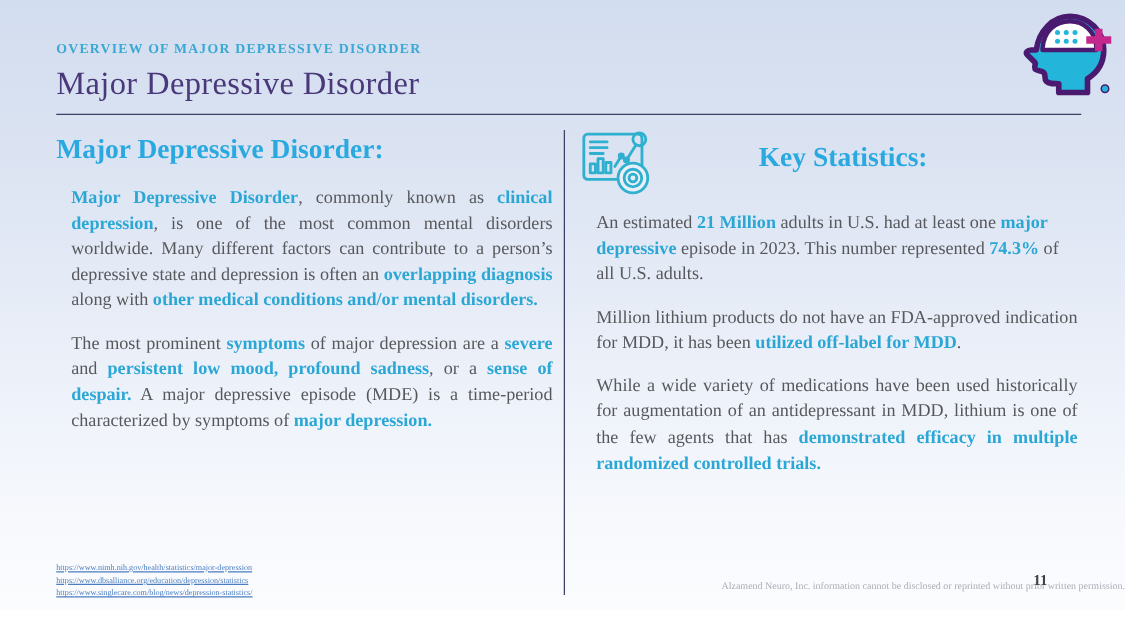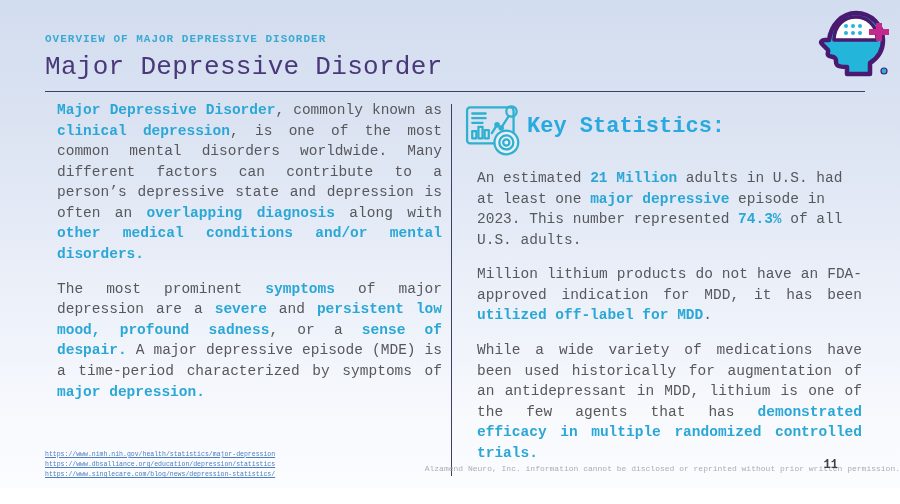--- a/index.html
+++ b/index.html
@@ -1,20 +1,20 @@
 <!DOCTYPE html>
 <html><head>
 <meta charset="utf-8">
 <style>
   html,body { margin:0; padding:0; }
   .slide {
     position:relative;
     width:900px; height:488px;
     background: linear-gradient(180deg, #d2ddef 0%, #dbe3f2 25%, #e9eef8 55%, #f7f9fd 85%, #fbfcfe 100%);
-    font-family:Liberation Mono, monospace;
+    font-family:Liberation Serif, serif;
     overflow:hidden;
   }
   
   .header { padding:33px 45px 0 45px; }
   .eyebrow {
     font-size:11px; font-weight:700; letter-spacing:1px;
     color:#3ba9d3;
   }
   .page-title {
     margin:7px 0 9px 0;
@@ -35,21 +35,21 @@
     margin:0 0 14px 12px;
     font-size:14.5px; line-height:1.42; color:#57585c;
     text-align:justify;
   }
   .body-p.no-justify { text-align:left; }
   .hl { color:#2ba7d6; font-weight:700; }
   
   .ks-header { display:flex; align-items:center; margin:0 0 10px 0; }
   .ks-icon { width:62px; height:58px; flex:none; }
   .ks-heading {
-    flex:1; 
+    flex:1; text-align:center;
     font-size:22px; font-weight:700; color:#29a9e0; margin:0 40px 6px 0;
   }
   .sub-heading {
     margin:4px 0 10px 0;
     font-size:16px; font-weight:700; color:#2ba7d6; text-decoration:underline;
   }
   
   .links { position:absolute; left:45px; bottom:8px; display:flex; flex-direction:column; }
   .links a { font-size:6.5px; line-height:1.55; color:#4b7ec0; text-decoration:underline; }
   .disclaimer {
@@ -83,20 +83,21 @@
         <circle cx="43" cy="25" r="2"></circle>
         <circle cx="50" cy="25" r="2"></circle>
     </g>
     <path d="M59 21 L66 21 L66 15 L72 15 L72 21 L79 21 L79 27 L72 27 L72 33 L66 33 L66 27 L59 27 Z" fill="#c4288c"></path>
     <circle cx="74" cy="63" r="3" fill="#23b5da" stroke="#4a1a70" stroke-width="1.2"></circle>
   </svg>
 
   <div class="main">
 
     <div class="col-left">
+      <h2 class="left-heading">Major Depressive Disorder:</h2>
       <p class="body-p"><span class="hl">Major Depressive Disorder</span><span>, commonly known as </span><span class="hl">clinical depression</span><span>, is one of the most common mental disorders worldwide. Many different factors can contribute to a person’s depressive state and depression is often an </span><span class="hl">overlapping diagnosis</span><span> along with </span><span class="hl">other medical conditions and/or mental disorders.</span></p>
       <p class="body-p"><span>The most prominent </span><span class="hl">symptoms</span><span> of major depression are a </span><span class="hl">severe</span><span> and </span><span class="hl">persistent low mood, profound sadness</span><span>, or a </span><span class="hl">sense of despair.</span><span> A major depressive episode (MDE) is a time-period characterized by symptoms of </span><span class="hl">major depression.</span></p>
     </div>
 
     <div class="v-divider"></div>
 
     <div class="col-right">
       <div class="ks-header">
         <svg class="ks-icon" viewBox="0 0 60 56">
           <g fill="none" stroke="#2fb0cf" stroke-width="2.2" stroke-linecap="round" stroke-linejoin="round">

